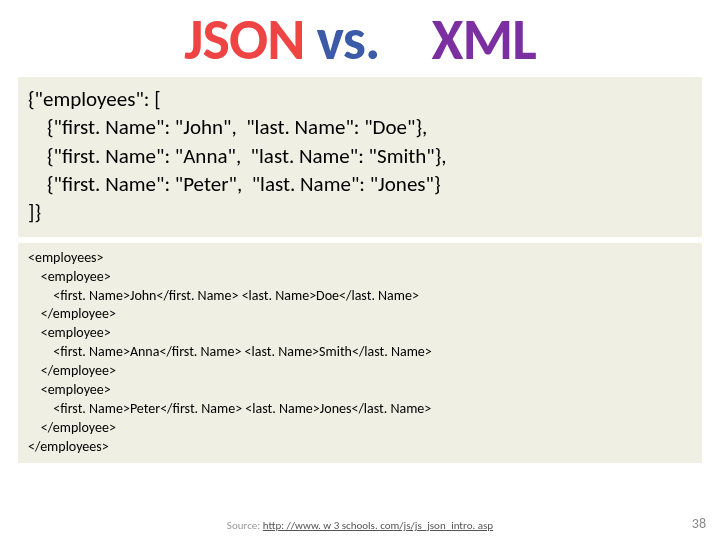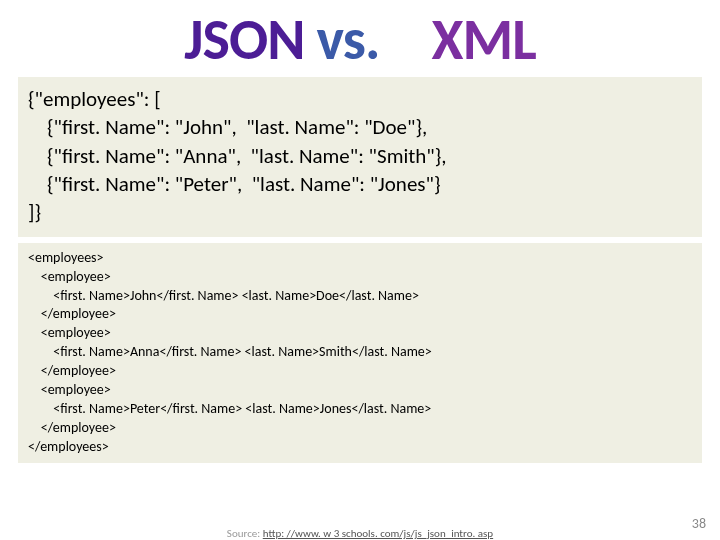--- a/index.html
+++ b/index.html
@@ -11,21 +11,21 @@
     position: relative;
     overflow: hidden;
   }
   .title {
     text-align: center;
     font-size: 58px;
     font-weight: bold;
     padding-top: 4px;
     letter-spacing: -1px;
   }
-  .t-json { color: #4c1d95; text-align: center; }
+  .t-json { color: #ef4444; text-align: center; }
   .t-vs { color: #3b5aa8; margin-top: 12px; }
   .t-xml { color: #7b2fa0; margin-left: 40px; }
   .json-block {
     background: #efefe3;
     margin: 2px 18px 6px 18px;
     padding: 8px 10px 10px 10px;
     font-size: 21px;
     line-height: 1.35;
     color: #000;
     white-space: pre;
@@ -34,21 +34,21 @@
     background: #efefe3;
     margin: 0 18px 0 18px;
     padding: 6px 10px 6px 10px;
     font-size: 14px;
     line-height: 1.35;
     color: #000;
     white-space: pre;
   }
   .footer {
     position: absolute;
-    bottom: 0;
+    bottom: 8px;
     left: 0;
     right: 0;
     text-align: center;
     font-size: 11px;
     color: #999;
   }
   .footer a {
     color: #555;
     text-decoration: underline;
   }

